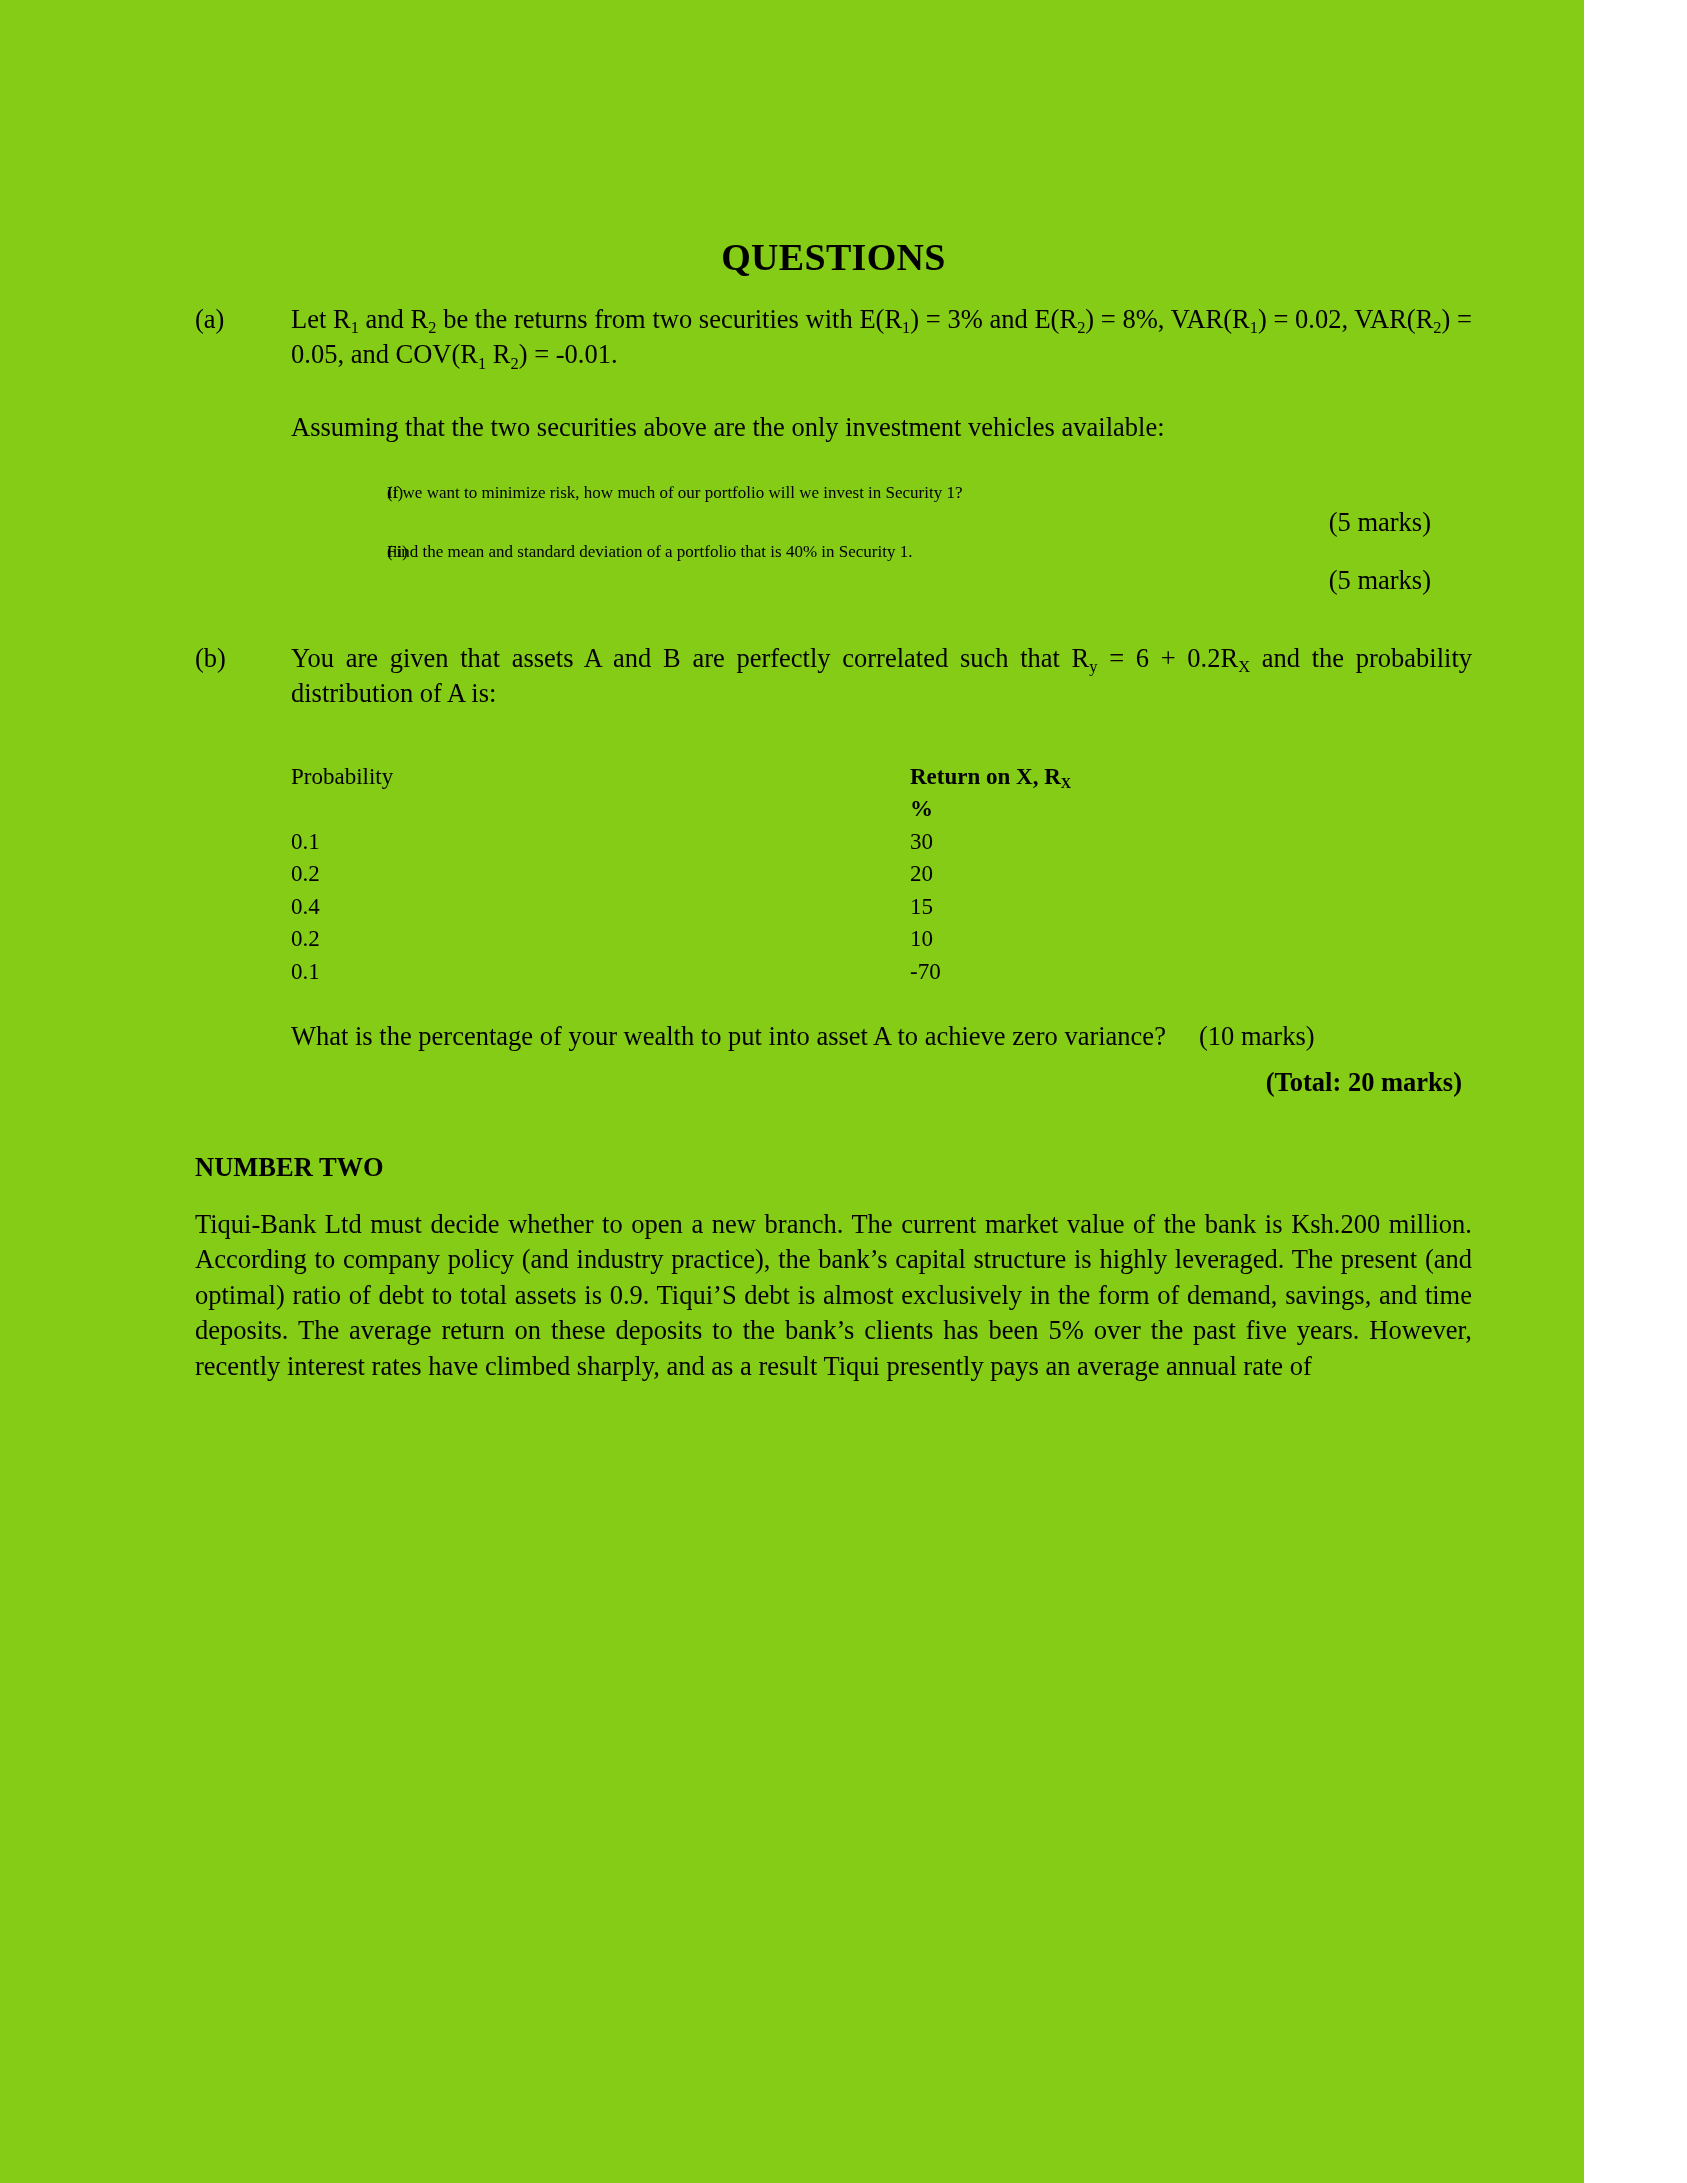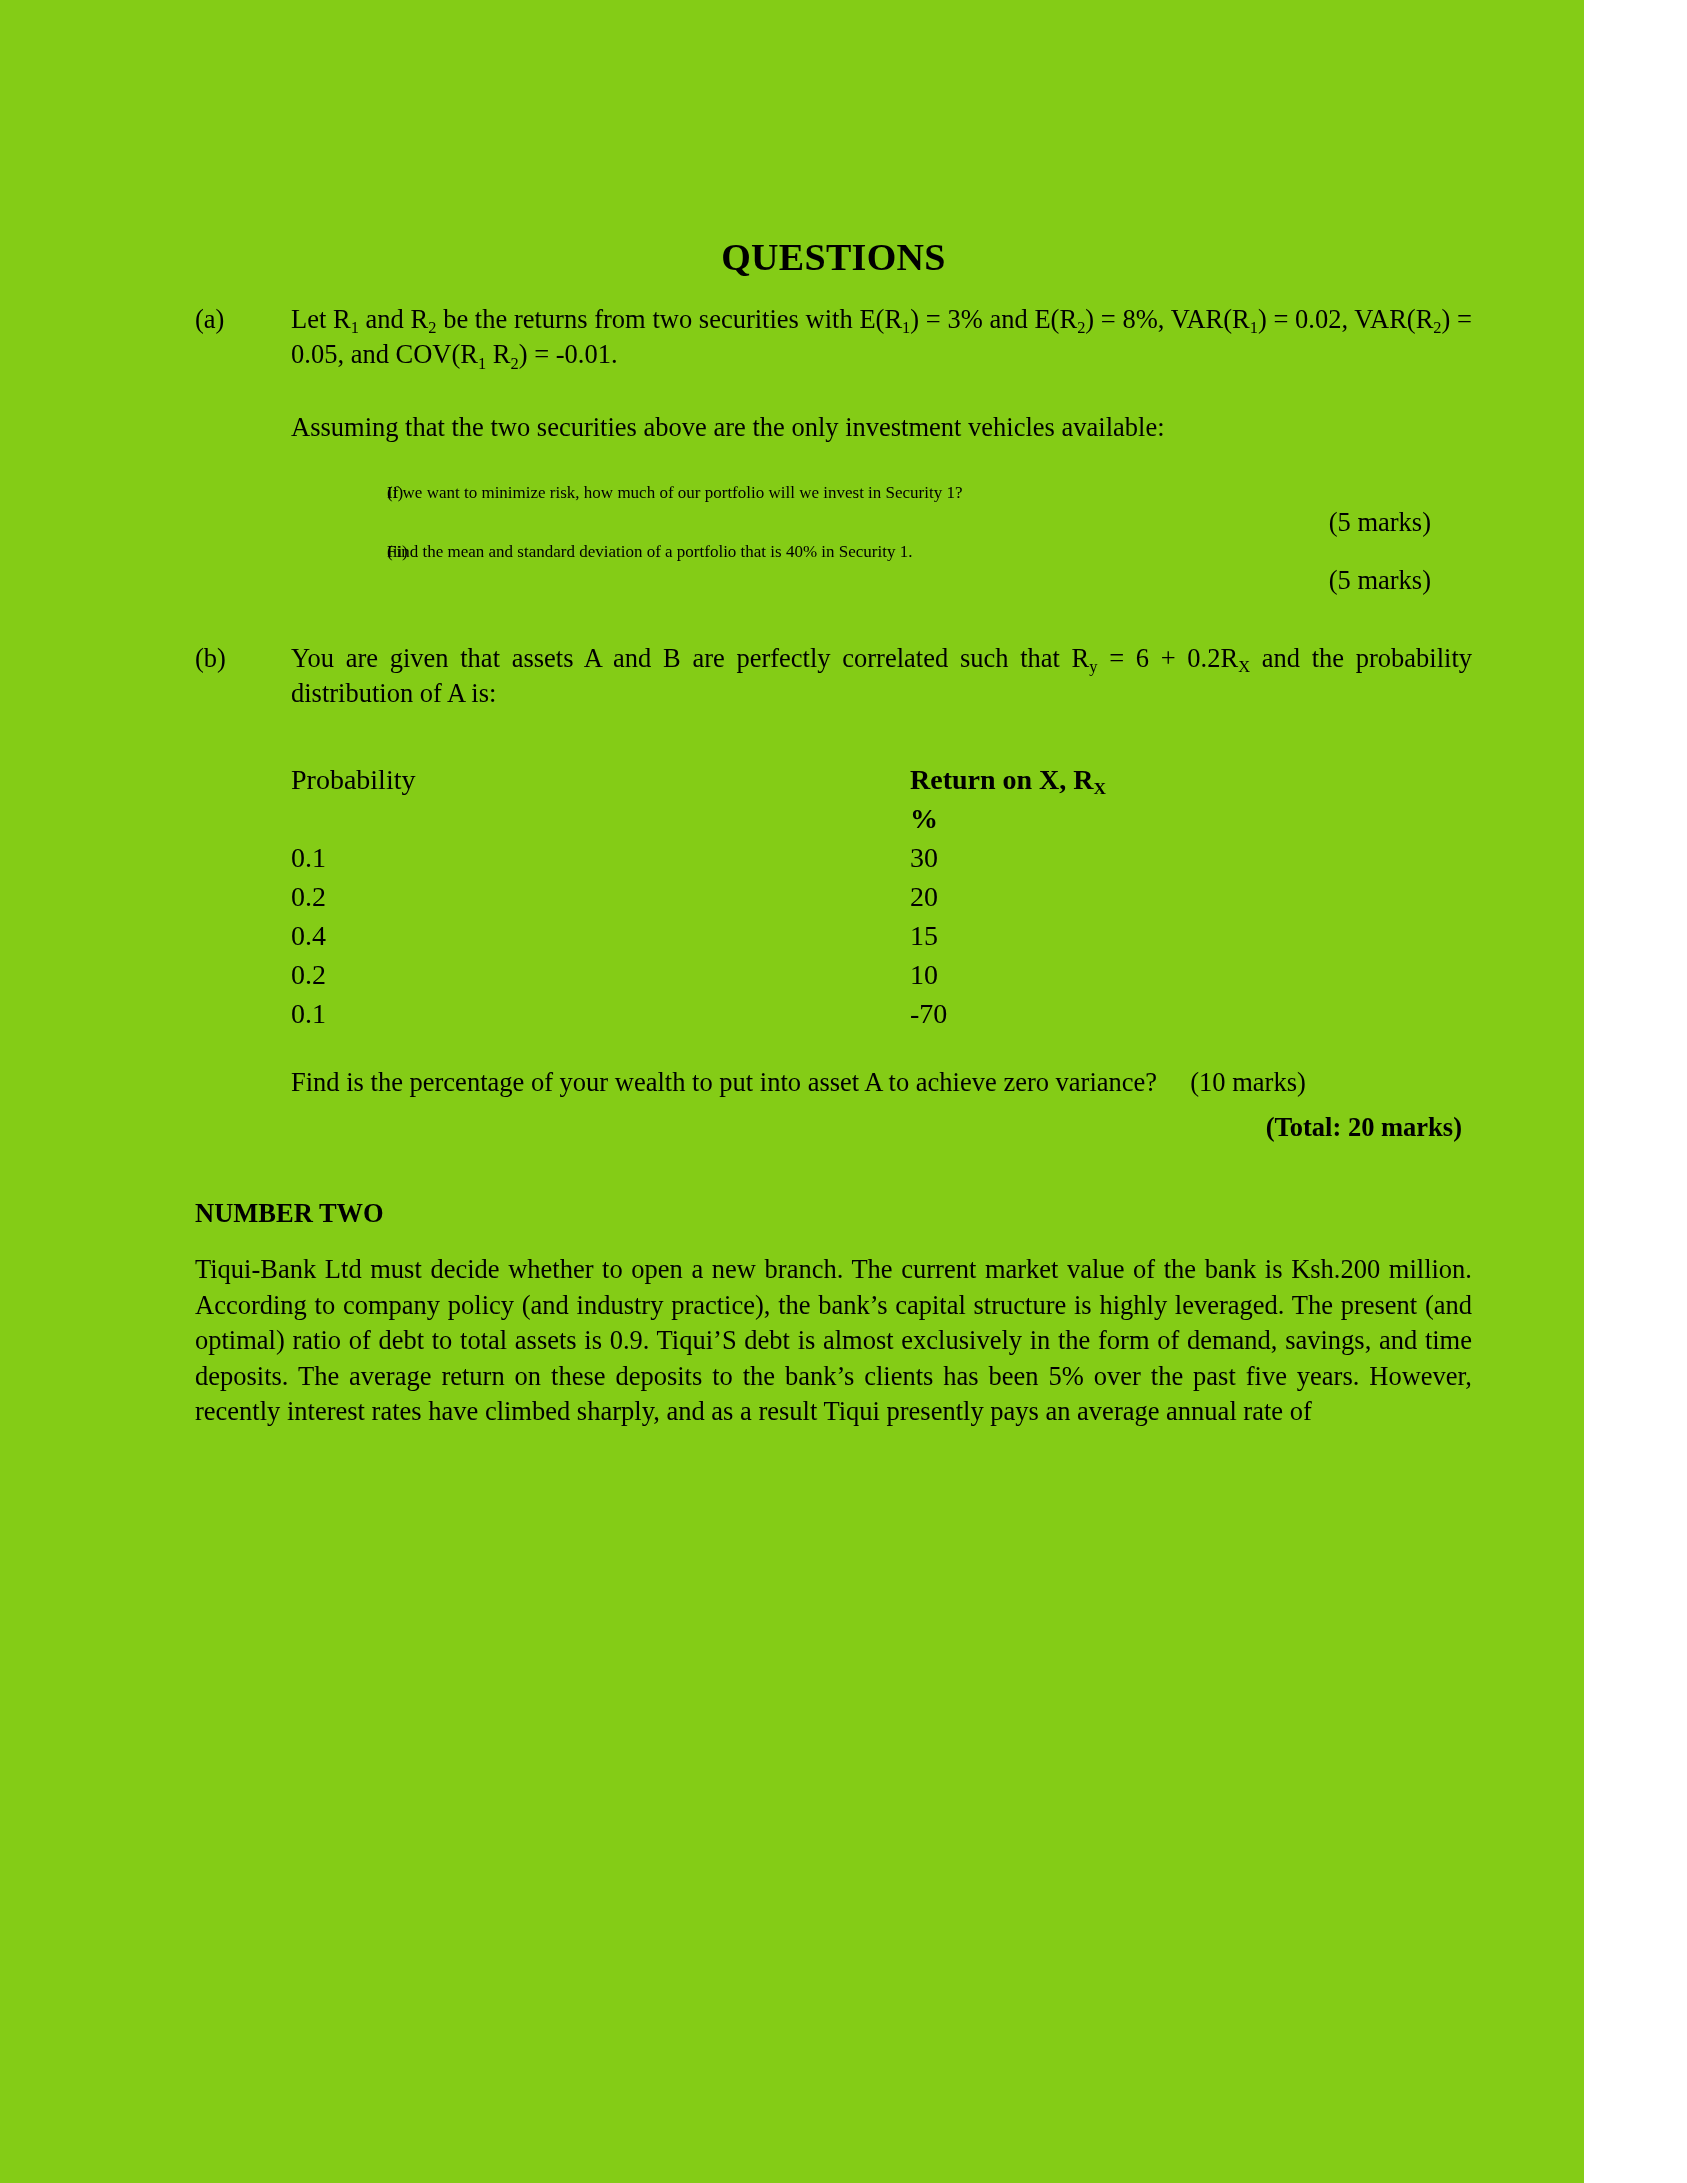--- a/index.html
+++ b/index.html
@@ -94,21 +94,21 @@
   }
 
   .spacer-sm { height: 17px; }
   .spacer-md { height: 30px; }
   .spacer-lg { height: 42px; }
 
   
   .prob-table {
     border-collapse: collapse;
     margin-left: 96px;
-    font-size: 28px;
+    font-size: 23px;
     line-height: 1.30;
   }
   .prob-table td {
     padding: 0 0 2.6px 0;
     vertical-align: baseline;
     white-space: nowrap;
   }
   .prob-table td.col-prob { width: 619px; }
   .prob-table td.col-ret  { width: 331px; }
   .prob-table thead td { font-weight: normal; }
@@ -189,21 +189,21 @@
         </tr>
         <tr>
           <td class="col-prob">0.1</td>
           <td class="col-ret">-70</td>
         </tr>
       </tbody>
     </table>
 
     <div class="spacer-md"></div>
 
-    <p class="para" style="text-indent:96px; margin-bottom:0;"><span>Find is the percentage of your wealth to put into asset A to achieve zero variance?</span>&nbsp;&nbsp;&nbsp;&nbsp;&nbsp;<span>(10 marks)</span></p>
+    <p class="para" style="text-indent:96px; margin-bottom:0;"><span>What is the percentage of your wealth to put into asset A to achieve zero variance?</span>&nbsp;&nbsp;&nbsp;&nbsp;&nbsp;<span>(10 marks)</span></p>
 
     <p class="total-line">(Total: 20 marks)</p>
 
     <div class="spacer-lg"></div>
 
     <h2 class="section-heading">NUMBER TWO</h2>
 
     <p class="para">Tiqui-Bank  Ltd must decide whether to open a new branch.  The current market value of the bank is Ksh.200 million.  According to company policy (and industry practice), the bank’s capital structure is highly leveraged.  The present (and optimal) ratio of debt to total assets is 0.9.  Tiqui’S debt is almost exclusively in the form of demand, savings, and time deposits.  The average return on these deposits to the bank’s clients has been 5% over the past five years.  However, recently interest rates have climbed sharply, and as a result Tiqui  presently pays an average annual rate of</p>
 
   </div>

